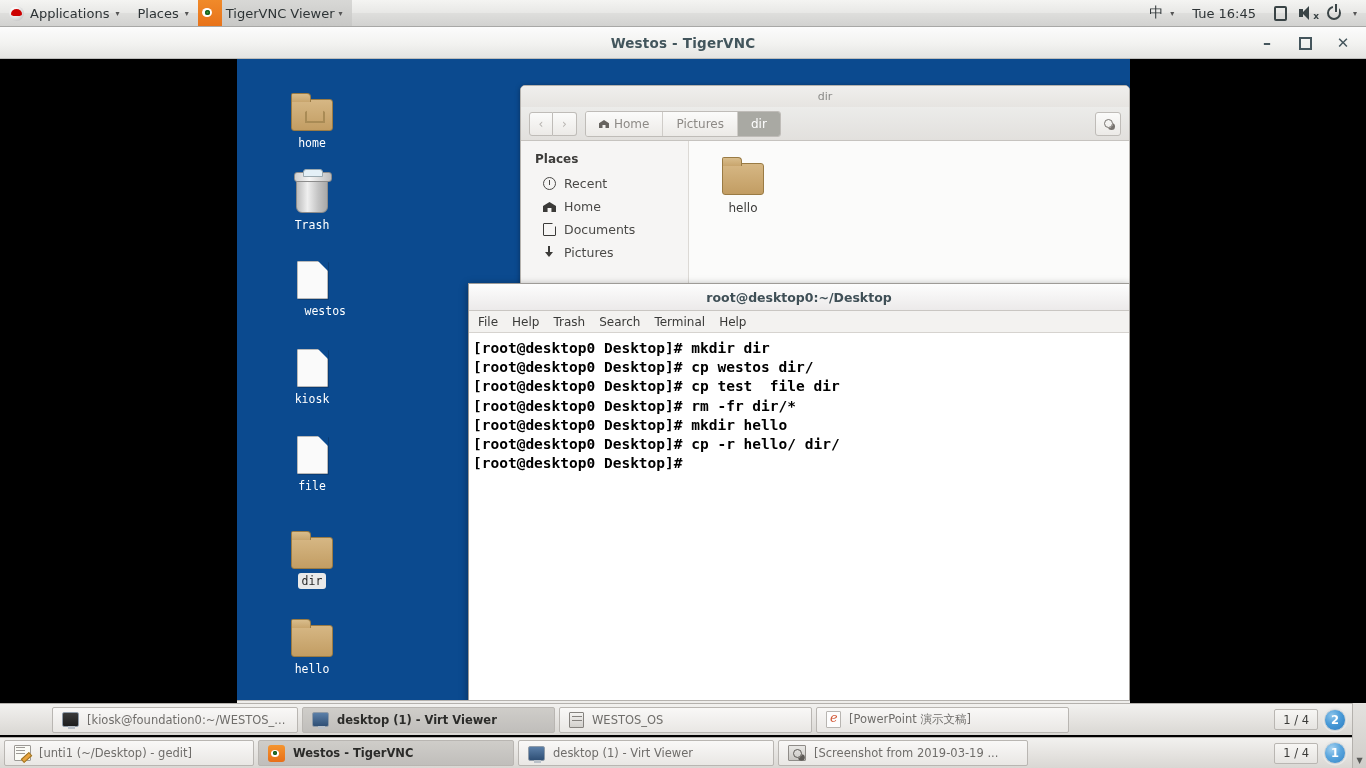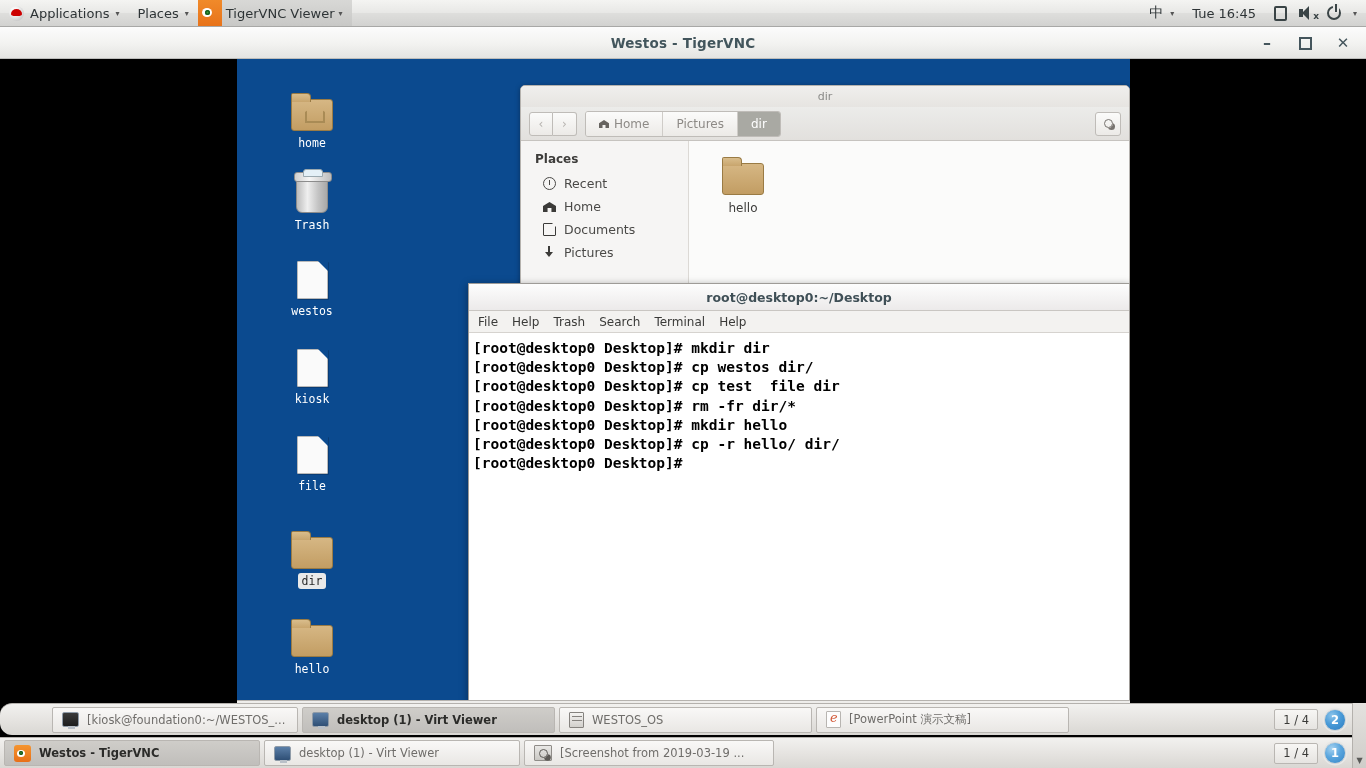--- a/index.html
+++ b/index.html
@@ -278,21 +278,21 @@
   }
   .wsbadge.light { background: radial-gradient(circle at 35% 28%, #a6d2f0 0%, #5aa6de 45%, #3585c6 100%); }
 
   
   .outer-tb {
     position:absolute; left:0; width:1366px; height:32px;
     background:linear-gradient(to bottom,#f2f1ef 0%,#e6e4e1 50%,#d9d7d3 100%);
     border-top:1px solid #b4b1ad;
     display:flex; align-items:center;
   }
-  .outer-tb.row1 { top:703px;border-radius:12px; }
+  .outer-tb.row1 { top:703px; }
   .outer-tb.row2 { top:737px; height:31px; }
   .otb-btn {
     height:26px; display:flex;align-items:center;gap:8px; padding:0 9px;
     font-size:11.5px; color:#6f6d6a; border:1px solid #b9b6b2; border-radius:2px;
     background:linear-gradient(to bottom,#f9f8f7,#e9e7e4); margin-left:4px;
     overflow:hidden; white-space:nowrap; min-width:0;
   }
   .otb-btn.active { background:linear-gradient(to bottom,#cfcdc9,#c0bebb); color:#2b2b29; font-weight:bold; }
   .otb-btn .lab { overflow:hidden; text-overflow:ellipsis; white-space:nowrap; }
   .ic-mon {
@@ -404,21 +404,21 @@
             <span class="folder home"></span>
           </div>
         <div><span class="lbl">home</span></div>
       </div>
       <div class="dicon" style="left:37px; top:110px;">
         <div class="glyph">
             <span class="trash"></span>
           </div>
         <div><span class="lbl">Trash</span></div>
       </div>
-      <div class="dicon" style="left:37px; top:196px;">
+      <div class="dicon" style="left:37px; top:196px;text-align:right;">
         <div class="glyph">
             <span class="filedoc"></span>
           </div>
         <div><span class="lbl">westos</span></div>
       </div>
       <div class="dicon" style="left:37px; top:284px;">
         <div class="glyph">
             <span class="filedoc"></span>
           </div>
         <div><span class="lbl">kiosk</span></div>
@@ -549,20 +549,24 @@
       <span class="lab">[PowerPoint 演示文稿]</span>
     </div>
     <div class="otb-spacer"></div>
     <div class="otb-right" style="padding-right:20px">
       <div class="pager">1 / 4</div>
       <div class="wsbadge">2</div>
     </div>
   </div>
 
   <div class="outer-tb row2">
+    <div class="otb-btn" style="width:250px">
+      <span class="ic-gedit"></span>
+      <span class="lab">[unti1 (~/Desktop) - gedit]</span>
+    </div>
     <div class="otb-btn active" style="width:256px">
       <span class="ic-tiger"></span>
       <span class="lab">Westos - TigerVNC</span>
     </div>
     <div class="otb-btn" style="width:256px">
       <span class="ic-mon"></span>
       <span class="lab">desktop (1) - Virt Viewer</span>
     </div>
     <div class="otb-btn" style="width:250px">
       <span class="ic-shot"></span>

